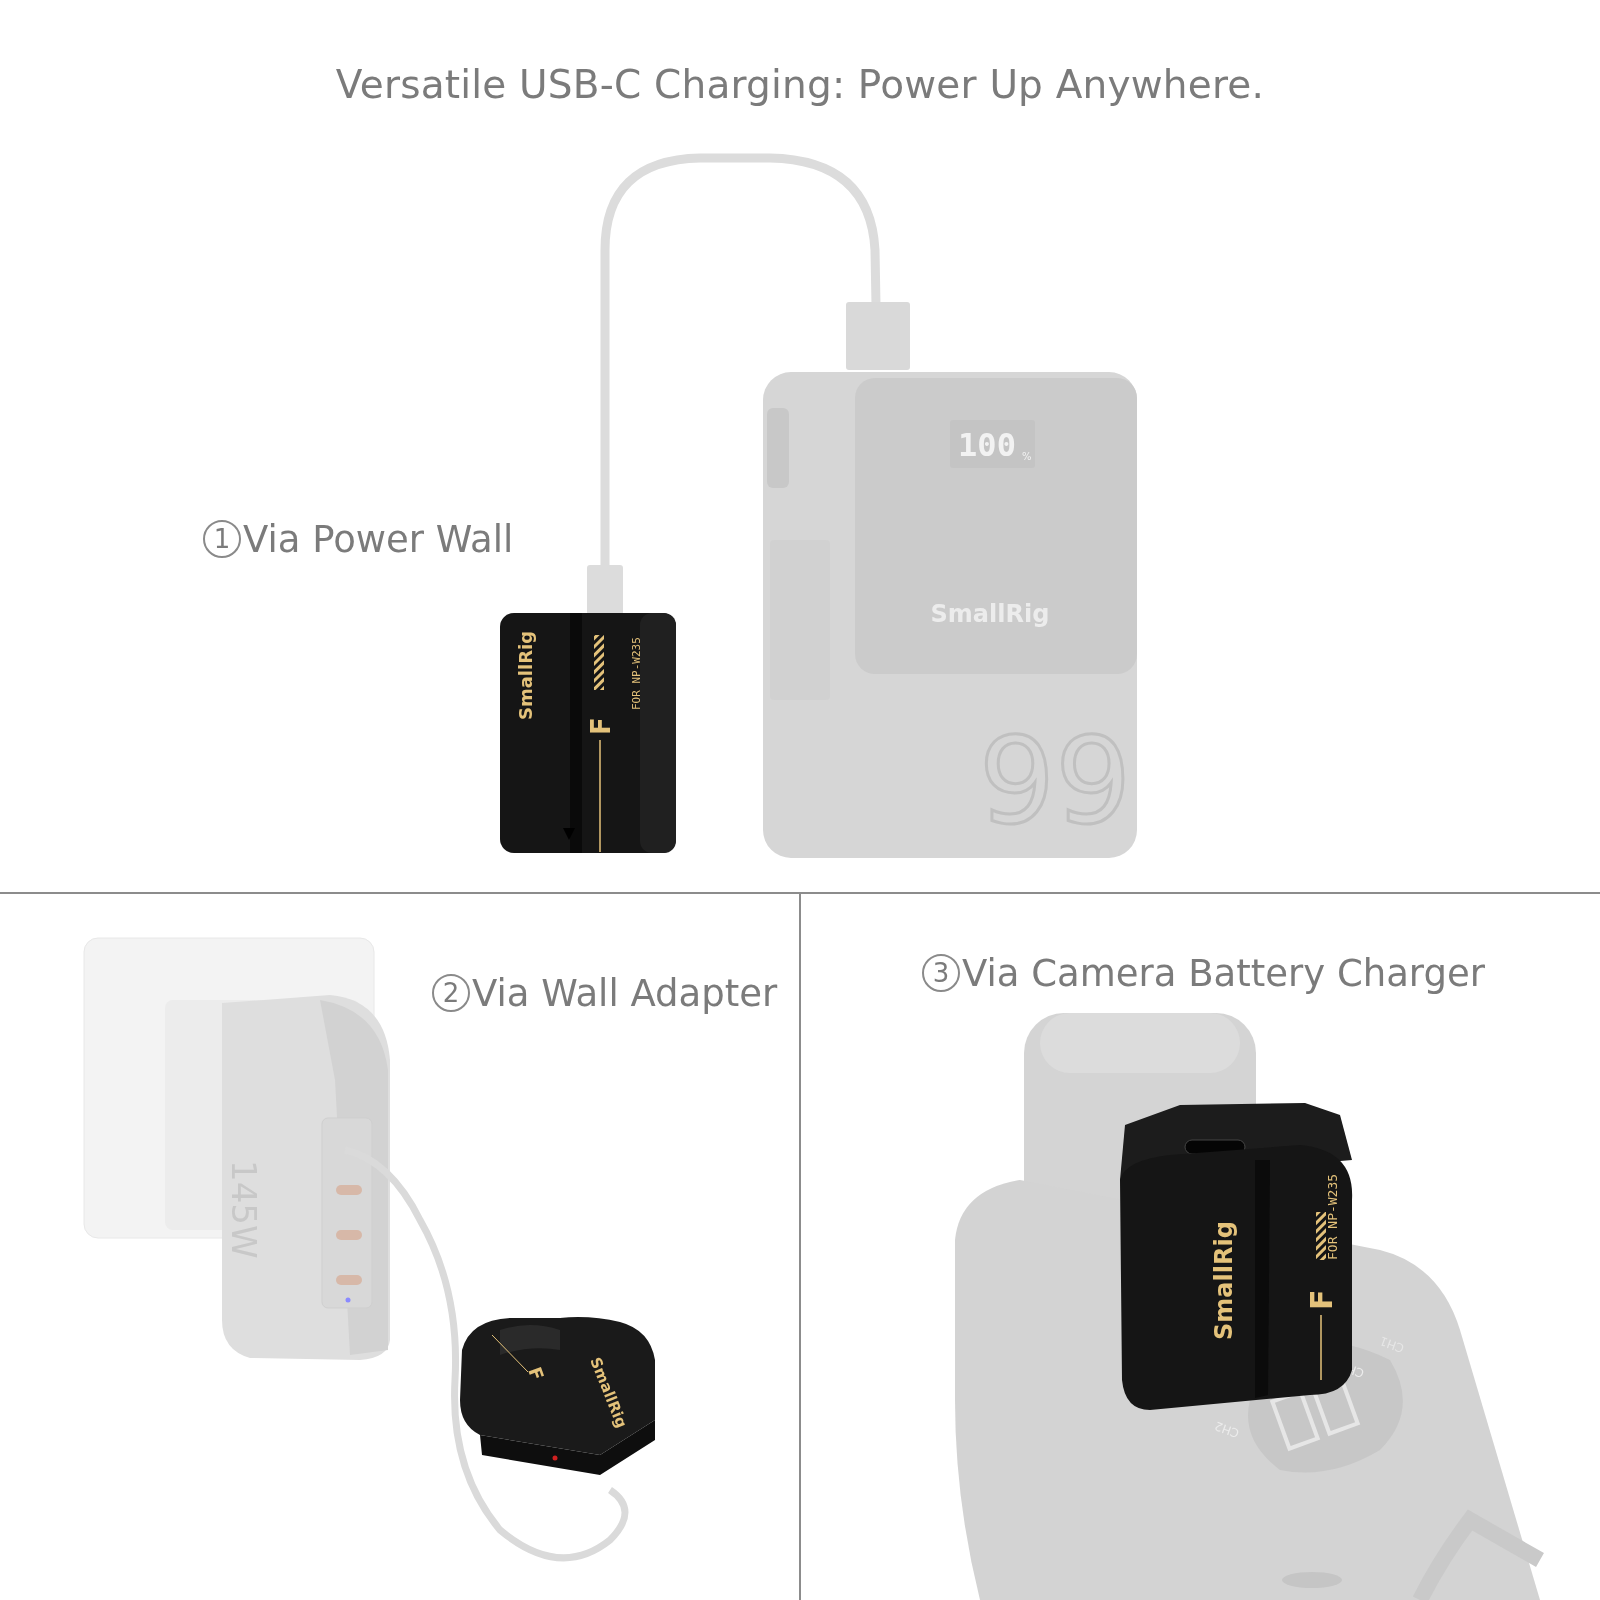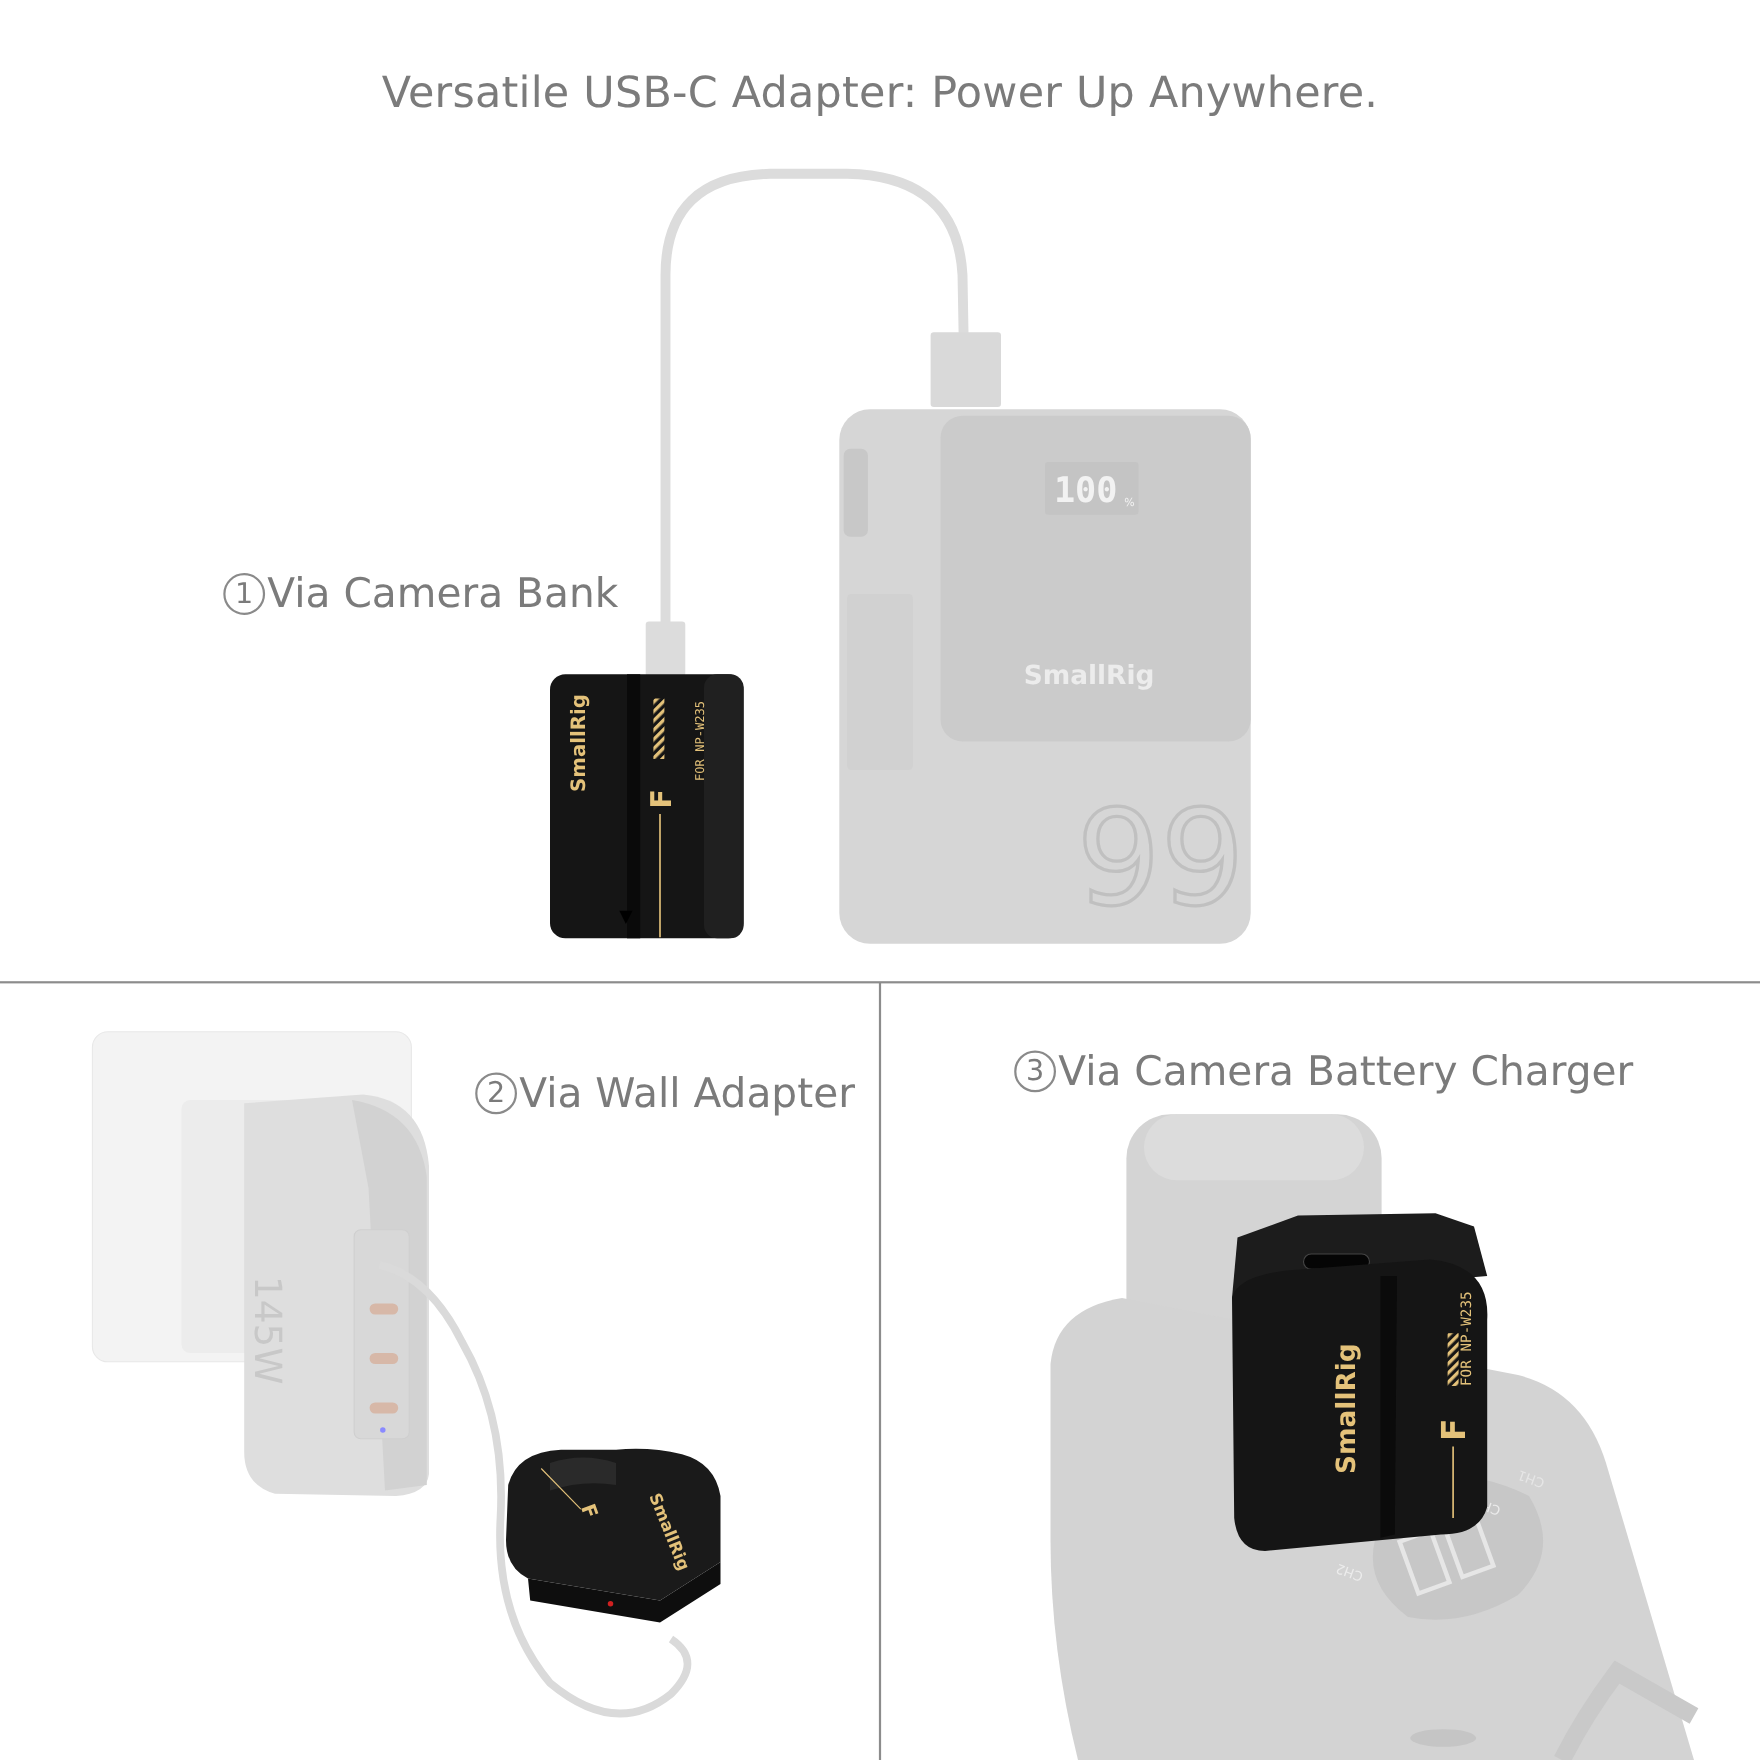--- a/index.html
+++ b/index.html
@@ -8,21 +8,21 @@
   .title{left:0;top:62px;width:1600px;text-align:center;font-size:39px;color:#7b7b7b;letter-spacing:0.2px;}
   .label{font-size:37px;color:#7b7b7b;white-space:nowrap;}
   .num{display:inline-block;width:34px;height:34px;border:2px solid #8a8a8a;border-radius:50%;font-size:26px;line-height:34px;text-align:center;vertical-align:4px;margin-right:2px;color:#7b7b7b;}
   .hline{left:0;top:892px;width:1600px;height:2px;background:#8c8c8c;}
   .vline{left:799px;top:893px;width:2px;height:707px;background:#8c8c8c;}
   svg{position:absolute;left:0;top:0;}
 </style>
 </head>
 <body>
 
-<div class="abs title">Versatile USB-C Adapter: Power Up Anywhere.</div>
+<div class="abs title">Versatile USB-C Charging: Power Up Anywhere.</div>
 
 <svg width="1600" height="1600" viewBox="0 0 1600 1600">
 
   <g>
 
     <path d="M605 570 L605 250 Q605 160 700 158 L770 158 Q870 160 875 250 L876 305" fill="none" stroke="#dcdcdc" stroke-width="9" stroke-linecap="round"></path>
 
     <rect x="846" y="302" width="64" height="68" rx="3" fill="#d9d9d9"></rect>
 
     <rect x="763" y="372" width="374" height="486" rx="28" fill="#d6d6d6"></rect>
@@ -114,21 +114,21 @@
       <text transform="translate(1232,1340) rotate(-90)" font-family="DejaVu Sans, sans-serif" font-size="24" font-weight="bold" fill="#e4c27a" id="b3-brand">SmallRig</text>
       <text transform="translate(1332,1310) rotate(-90)" font-family="DejaVu Sans, sans-serif" font-size="30" font-weight="bold" fill="#e4c27a" id="b3-mark">F</text>
       <text transform="translate(1337,1260) rotate(-90)" font-family="DejaVu Sans Mono, monospace" font-size="13" fill="#e4c27a" id="b3-compat">FOR NP-W235</text>
       <line x1="1321" y1="1315" x2="1321" y2="1380" stroke="#e4c27a" stroke-width="1.5"></line>
       <rect x="1316" y="1212" width="10" height="48" fill="url(#stripes)"></rect>
     </g>
   </g>
 </svg>
 
 <div class="abs label" style="left:203px;top:518px;">
-  <span class="num">1</span><span>Via Camera Bank</span>
+  <span class="num">1</span><span>Via Power Wall</span>
 </div>
 <div class="abs label" style="left:432px;top:972px;">
   <span class="num">2</span><span>Via Wall Adapter</span>
 </div>
 <div class="abs label" style="left:922px;top:933px;margin-top:19px;">
   <span class="num">3</span><span>Via Camera Battery Charger</span>
 </div>
 
 <div class="abs hline"></div>
 <div class="abs vline"></div>

